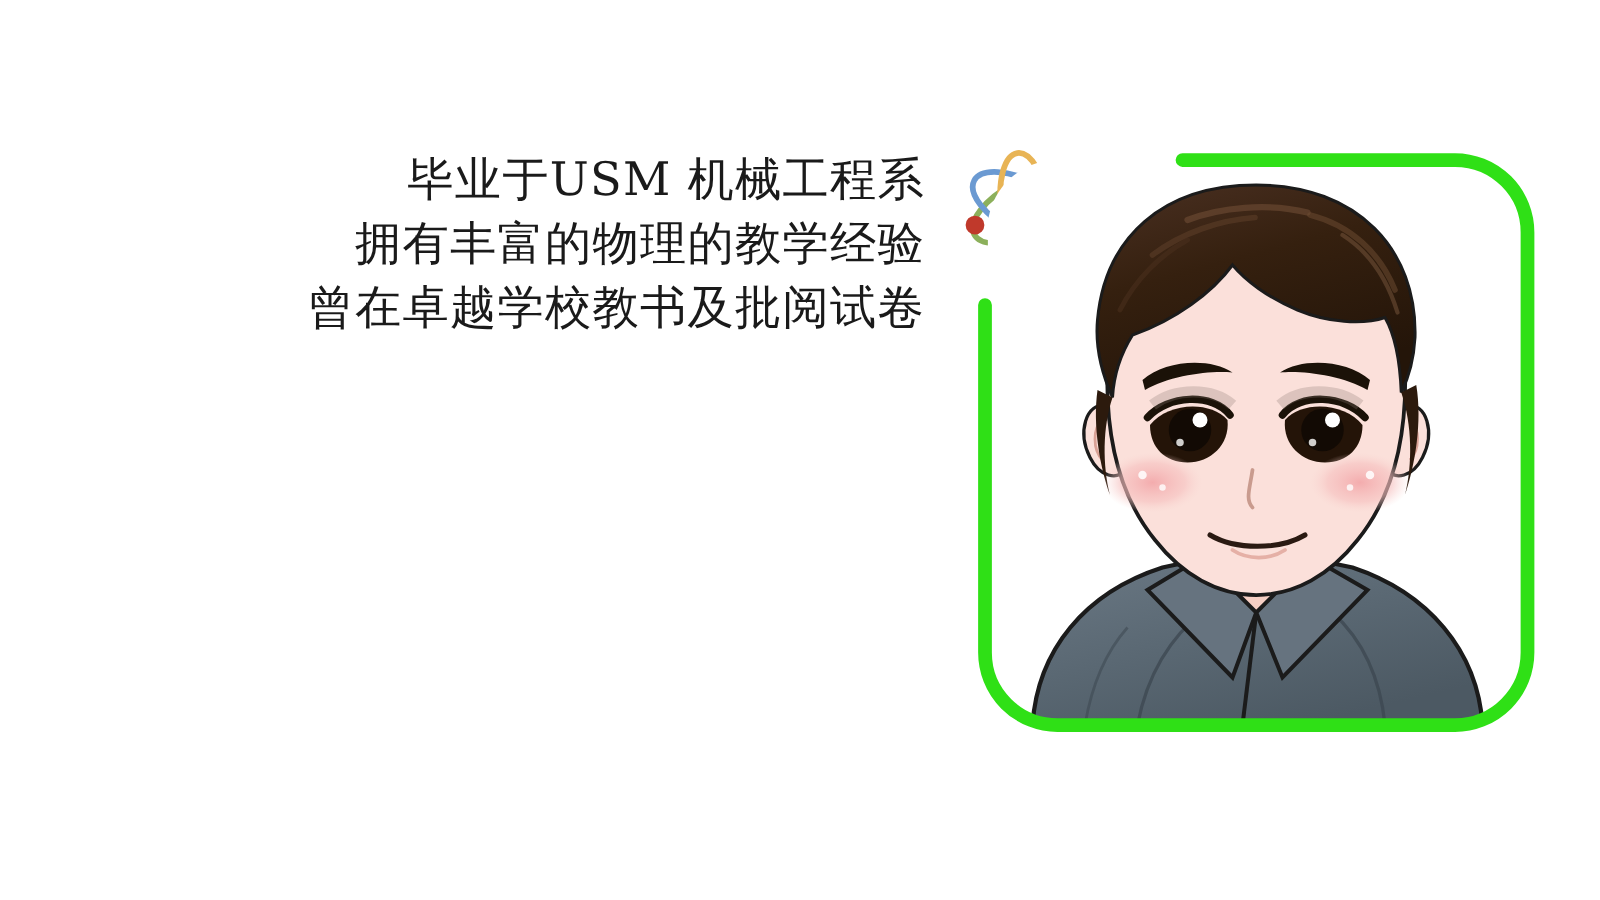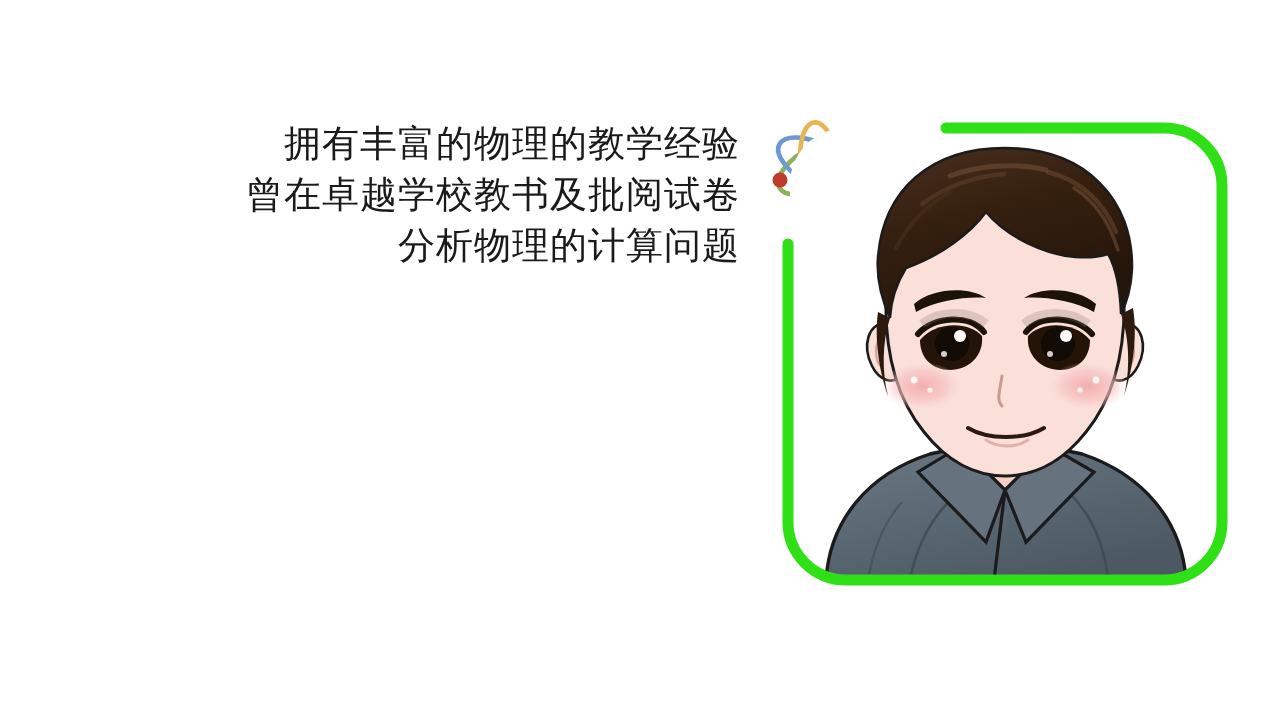--- a/index.html
+++ b/index.html
@@ -99,23 +99,23 @@
 </style>
 </head>
 <body>
 
 <div id="stage">
 
   <div id="bio-block">
 
 
     <ul id="bio-lines">
+      <li class="bio-line">毕业于USM 机械工程系</li>
       <li class="bio-line">拥有丰富的物理的教学经验</li>
       <li class="bio-line">曾在卓越学校教书及批阅试卷</li>
-      <li class="bio-line">分析物理的计算问题</li>
     </ul>
   </div>
 
   <div id="atom-icon">
     <svg viewBox="0 0 120 116" xmlns="http://www.w3.org/2000/svg" aria-hidden="true">
       <g fill="none" stroke-width="4.6" stroke-linecap="round">
 
         <ellipse cx="60" cy="58" rx="46" ry="21" stroke="#8cb05b" transform="rotate(-28 60 58)"></ellipse>
 
         <ellipse cx="60" cy="58" rx="46" ry="21" stroke="#6b9ad2" transform="rotate(28 60 58)"></ellipse>

